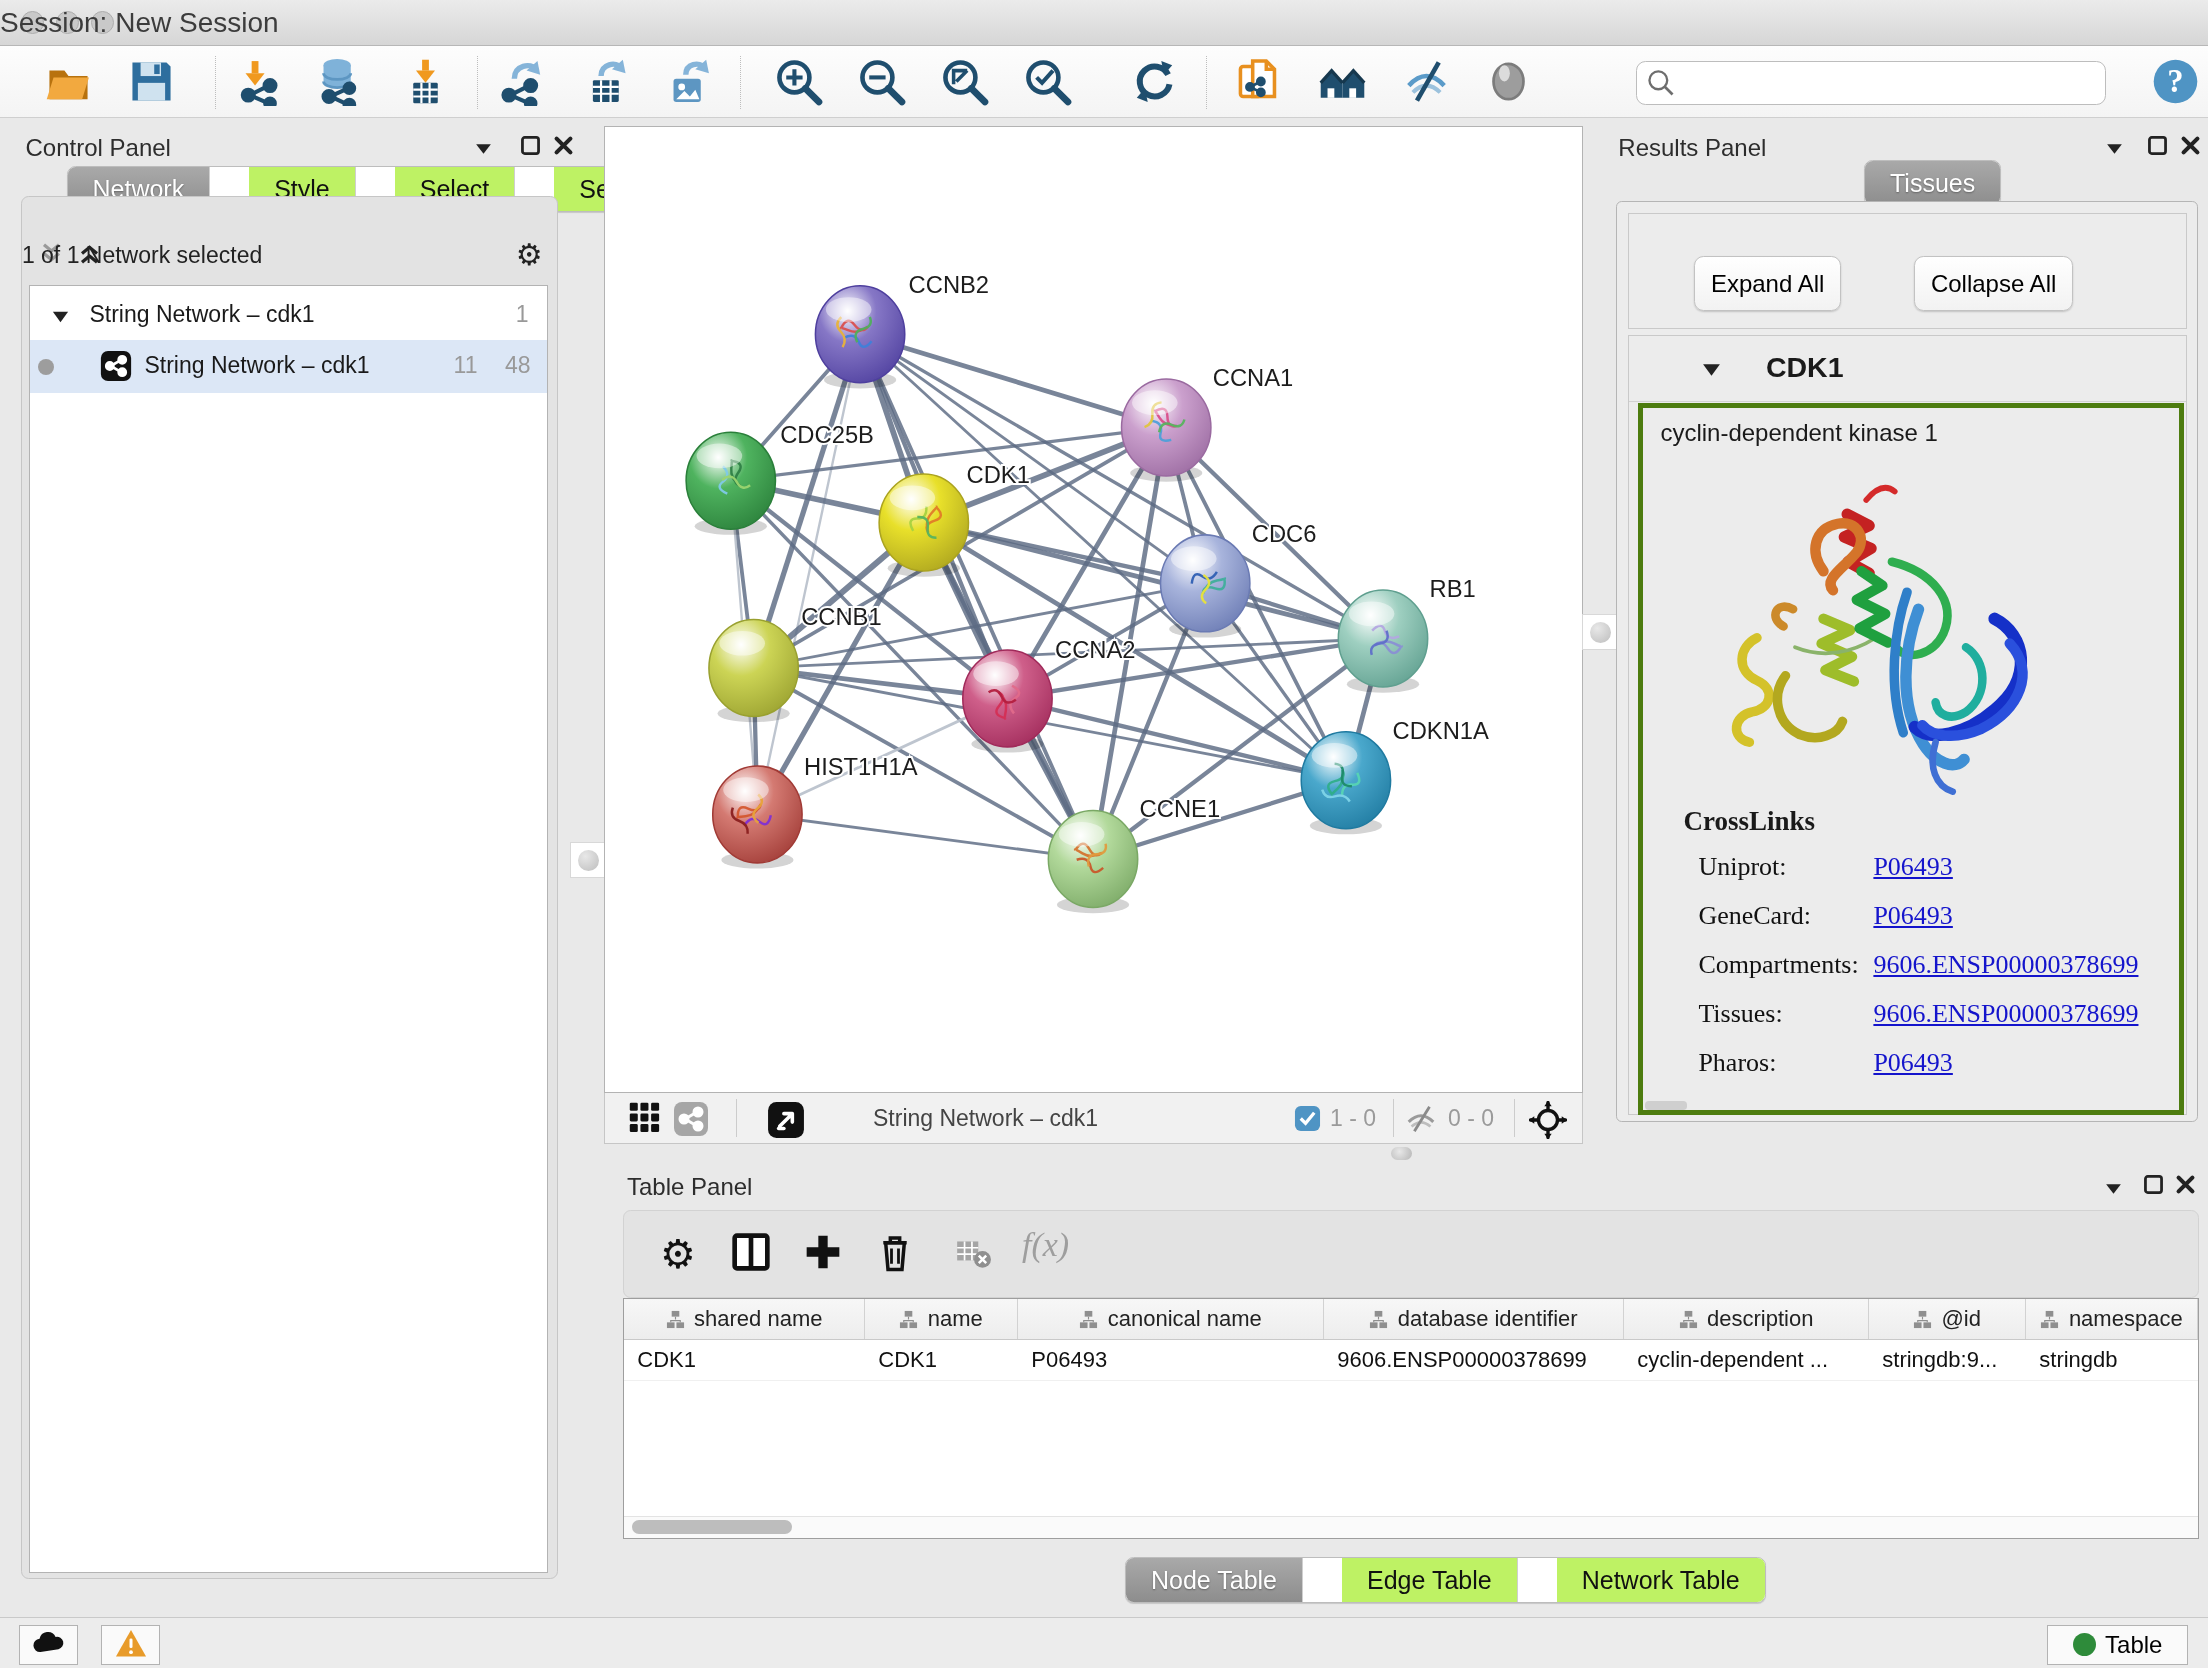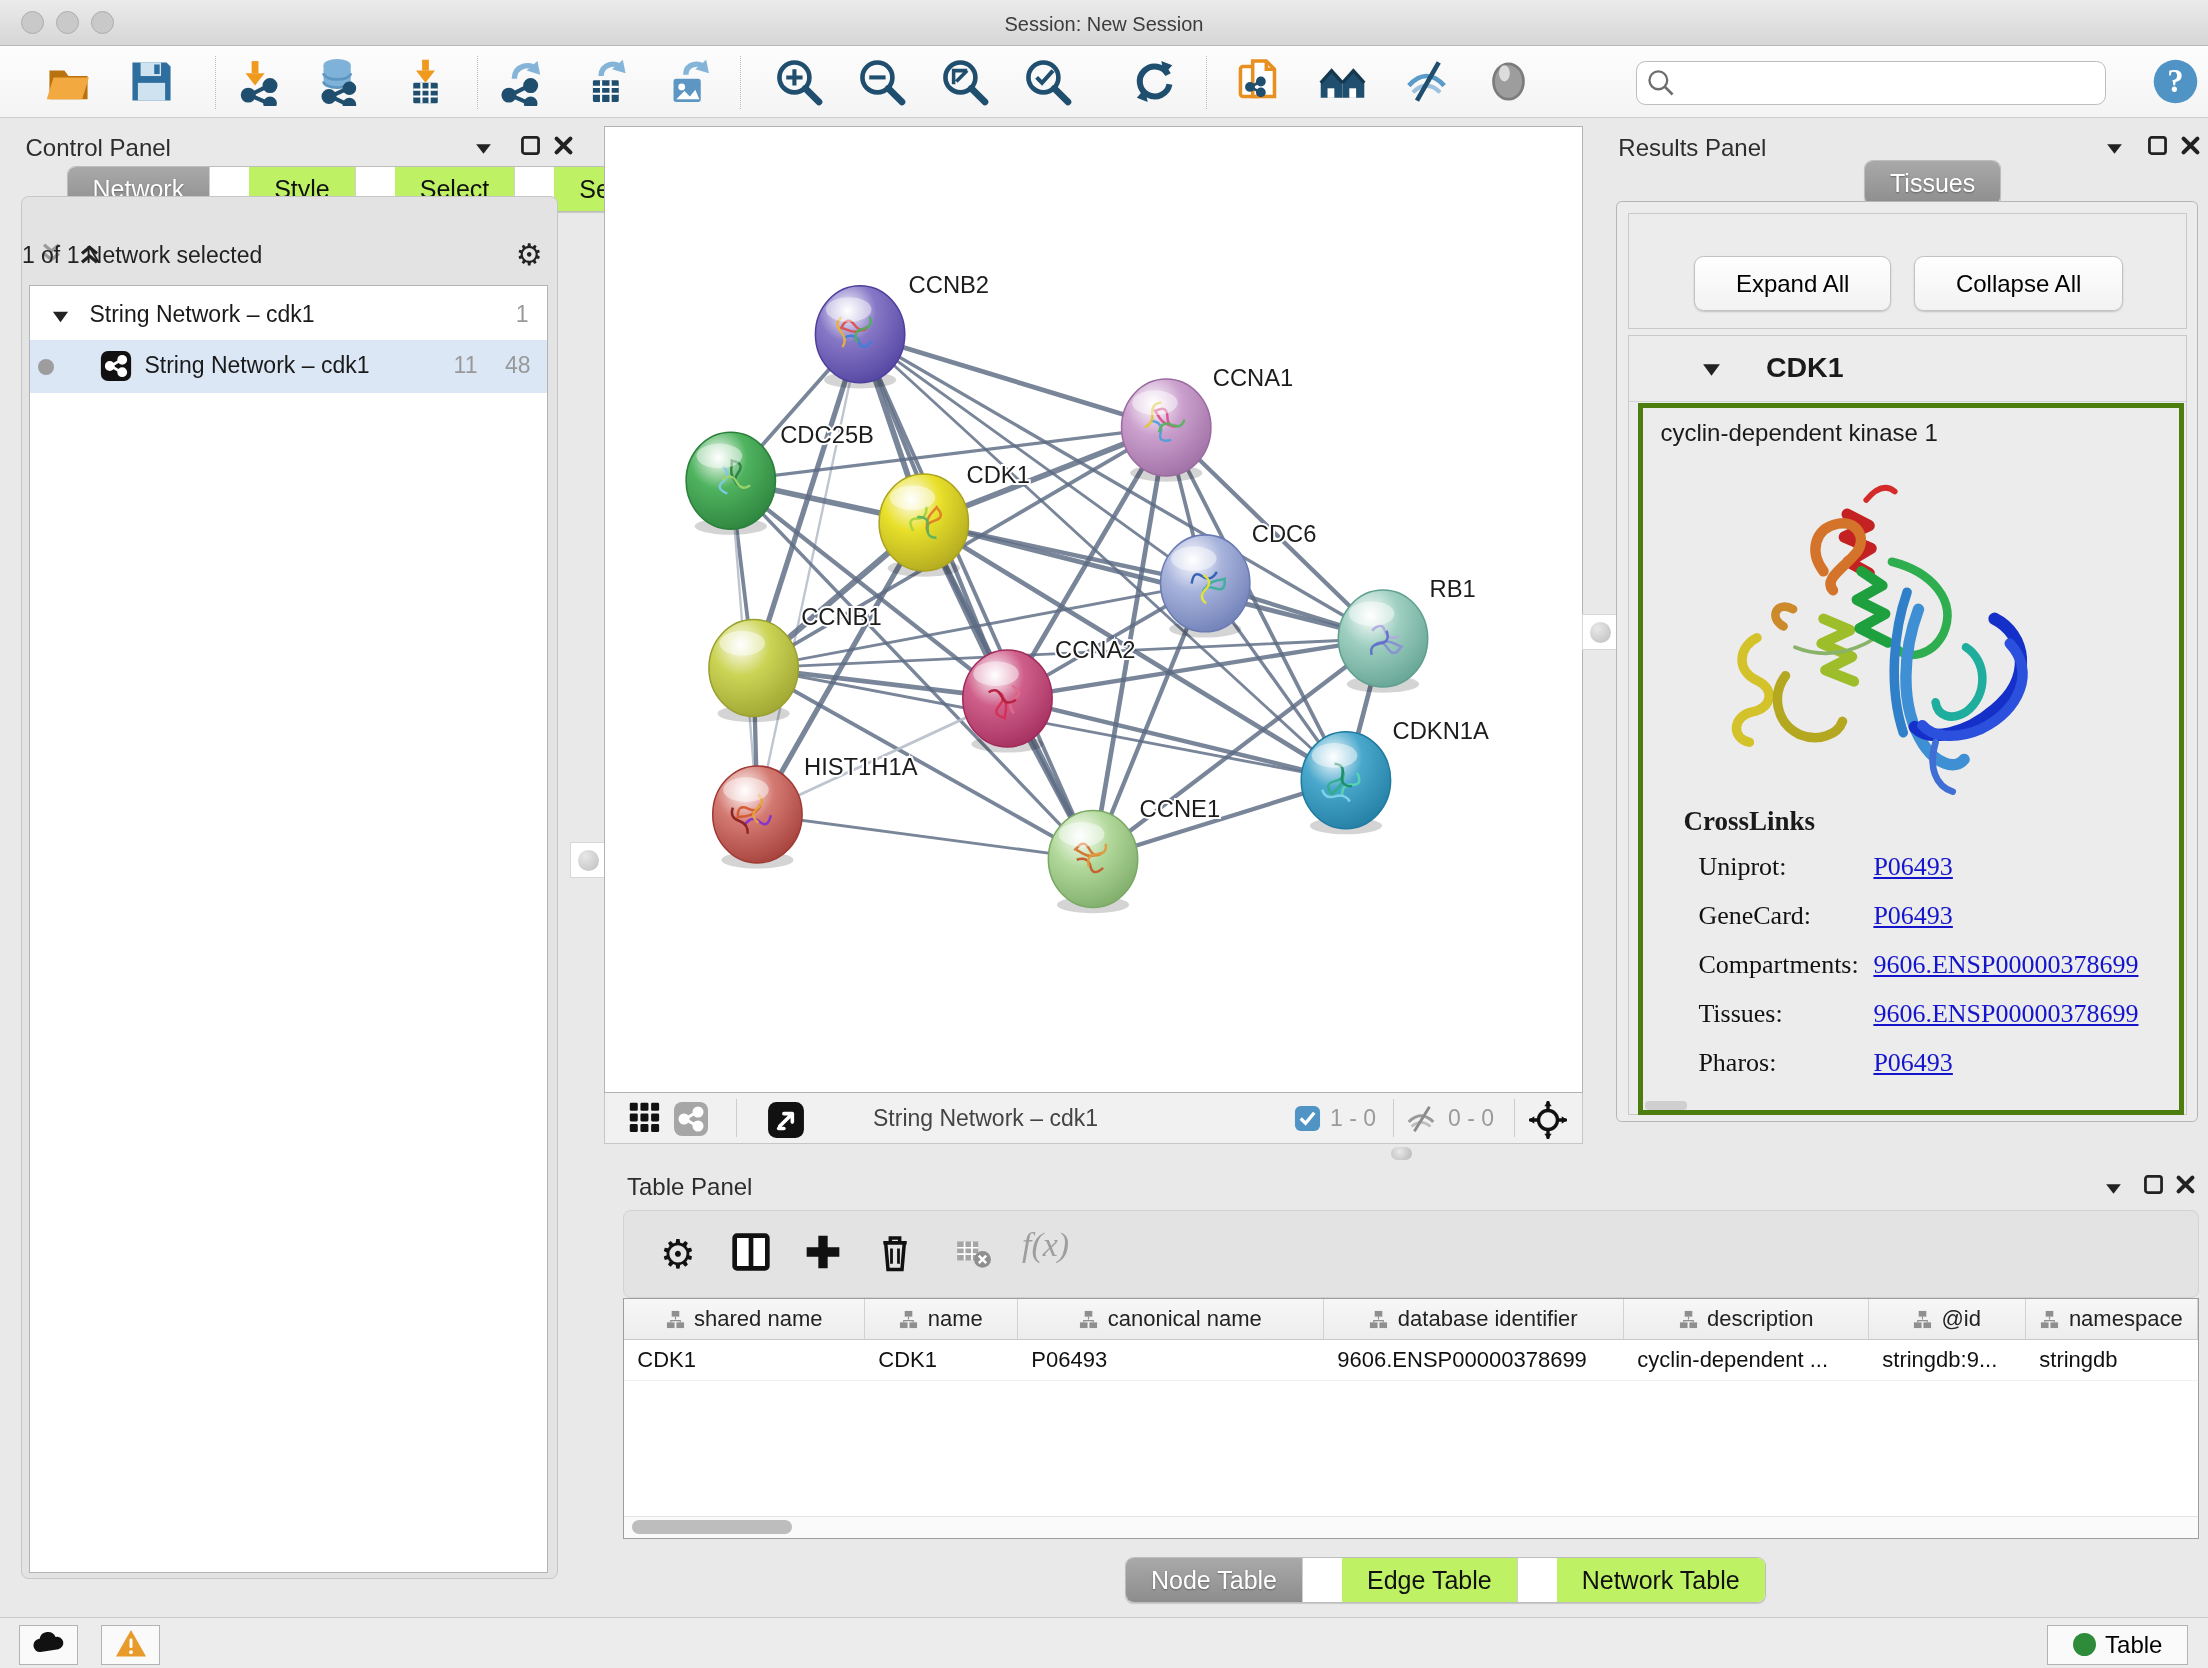--- a/index.html
+++ b/index.html
@@ -1,21 +1,21 @@
 <!DOCTYPE html>
 <html style="font-size:15px"><head>
 <meta charset="utf-8">
 <style>
   html,body{margin:0;padding:0;background:#d6d6d6;}
   #app{position:relative;width:2208px;height:1668px;background:#e9e9e9;font-family:"Liberation Sans",sans-serif;overflow:hidden;color:#1a1a1a;}
   .abs{position:absolute;}
   
   #titlebar{left:0;top:0;width:2208px;height:45px;background:linear-gradient(#ebebeb,#d6d6d6);border-bottom:1px solid #b7b7b7;}
   .tlight{position:absolute;top:11.4px;width:21px;height:21px;border-radius:50%;background:#c9c9c9;border:1px solid #adadad;}
-  #wintitle{position:absolute;left:0;right:0;top:13px;text-align:center;font-size:20px;color:#3c3c3c;}
+  #wintitle{position:absolute;left:0;right:0;top:7px;font-size:28px;color:#3c3c3c;}
   
   #toolbar{left:0;top:46px;width:2208px;height:71px;background:linear-gradient(#fdfdfd,#f4f4f4);border-bottom:1px solid #cfcfcf;}
   .tbtn{position:absolute;top:11.4px;width:49px;height:49px;border:none;background:transparent;padding:0;cursor:pointer;}
   .tsep{position:absolute;top:9.5px;height:53px;width:0;border-left:1.9px dotted #bdbdbd;}
   #searchbox{position:absolute;left:1636px;top:15px;width:468px;height:42px;border:1.9px solid #bdbdbd;border-radius:9.5px;background:#fff;}
   #searchbox input{position:absolute;left:42px;top:3.8px;width:409px;height:30px;border:none;outline:none;font-size:23px;background:transparent;}
   
   .ptitle{font-size:24px;color:#2d2d2d;}
   .picon{position:absolute;top:0;width:28.5px;height:28.5px;background:transparent;border:none;padding:0;font-size:23px;color:#222;cursor:pointer;}
   .segwrap{position:absolute;display:flex;border:1px solid #bdbdbd;border-radius:8.6px;overflow:hidden;background:#fff;box-shadow:0 1px 1px rgba(0,0,0,.15);gap:39px;}
@@ -35,21 +35,21 @@
   #netbar{left:604px;top:1093px;width:977px;height:50px;background:#f1f1f1;border:1px solid #c6c6c6;border-top:none;}
   .nbsep{position:absolute;top:5.7px;height:38px;border-left:1px solid #cccccc;}
   .nbtn{position:absolute;top:7.6px;width:36px;height:36px;border:none;background:transparent;padding:0;cursor:pointer;}
   .nbtext{position:absolute;top:12.4px;font-size:23px;color:#444;}
   .splitter-handle{position:absolute;width:34px;height:34px;background:#fff;border:1px solid #d8d8d8;display:flex;align-items:center;justify-content:center;cursor:pointer;}
   .splitter-dot{width:21px;height:21px;border-radius:50%;background:radial-gradient(circle at 35% 30%,#e8e8e8,#bdbdbd);}
   
   #rpanel{left:1605px;top:126px;width:603px;height:1010px;}
   #rp-outer{position:absolute;left:11.4px;top:75px;width:580px;height:919px;background:#ececec;border:1px solid #b5b5b5;border-radius:5.7px;}
   #rp-btnbox{position:absolute;left:10.5px;top:11.4px;width:557px;height:114px;background:#ececec;border:1px solid #c9c9c9;}
-  .rp-btn{position:absolute;top:42px;height:55px;background:linear-gradient(#ffffff,#f2f2f2);border:1px solid #c2c2c2;border-radius:9.5px;font-size:24px;padding:0 41px;cursor:pointer;box-shadow:0 1px 1.9px rgba(0,0,0,.18);}
+  .rp-btn{position:absolute;top:42px;height:55px;background:linear-gradient(#ffffff,#f2f2f2);border:1px solid #c2c2c2;border-radius:9.5px;font-size:24px;padding:0 16px;cursor:pointer;box-shadow:0 1px 1.9px rgba(0,0,0,.18);}
   #rp-main{position:absolute;left:10.5px;top:133px;width:557px;height:778px;border:1px solid #c9c9c9;background:#ececec;}
   #rp-desc{position:absolute;left:9.5px;top:67px;width:536px;height:702px;border:5px solid #4d7c0f;background:#ececec;}
   .xl-row{position:relative;height:49px;font-family:"Liberation Serif",serif;font-size:26px;}
   .xl-label{position:absolute;left:55px;top:7.6px;color:#111;}
   .xl-link{position:absolute;left:230px;top:7.6px;text-decoration:underline;cursor:pointer;}
   
   #tpanel{left:604px;top:1156px;width:1605px;height:461px;}
   #tp-toolbox{position:absolute;left:19px;top:54px;width:1574px;height:86px;background:#e3e3e3;border:1px solid #d2d2d2;border-radius:7.6px;}
   .tp-btn{position:absolute;top:17px;width:51px;height:51px;border:none;background:transparent;padding:0;cursor:pointer;}
   #tp-table{position:absolute;left:19px;top:142px;width:1574px;height:239px;background:#fff;border:1px solid #9e9e9e;overflow:hidden;}

